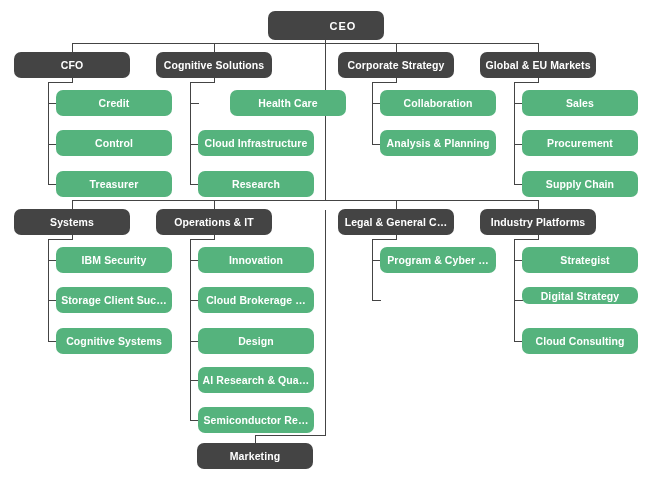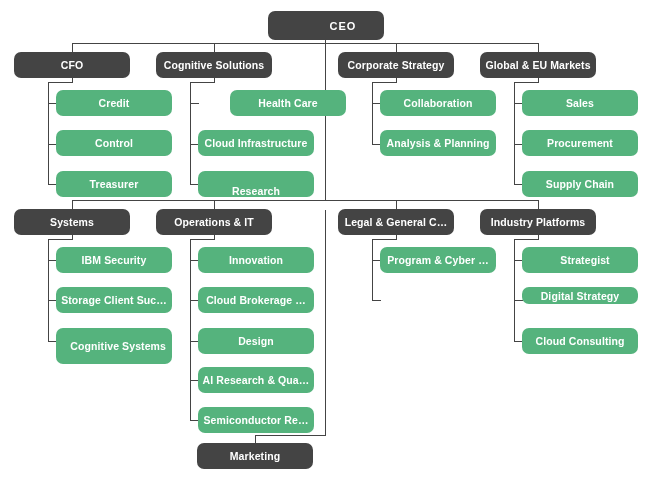--- a/index.html
+++ b/index.html
@@ -110,21 +110,21 @@
 
   <div class="node dark" style="left:156px; top:52px; width:116px; height:26px;">
     <span>Cognitive Solutions</span>
   </div>
   <div class="node green" style="left:198px; top:90px; width:116px; height:26px;margin-left:32px;">
     <span>Health Care</span>
   </div>
   <div class="node green" style="left:198px; top:130px; width:116px; height:26px;">
     <span>Cloud Infrastructure</span>
   </div>
-  <div class="node green" style="left:198px; top:171px; width:116px; height:26px;align-items:flex-end;">
+  <div class="node green" style="left:198px; top:171px; width:116px; height:26px;">
     <span>Research</span>
   </div>
 
   <div class="connector v" style="left:396px; top:78px; height:5px;"></div>
   <div class="connector h" style="left:372px; top:82px; width:25px;"></div>
   <div class="connector v" style="left:372px; top:82px; height:62px;"></div>
   <div class="connector h" style="left:372px; top:103px; width:9px;"></div>
   <div class="connector h" style="left:372px; top:144px; width:9px;"></div>
 
   <div class="node dark" style="left:338px; top:52px; width:116px; height:26px;">
@@ -166,21 +166,21 @@
 
   <div class="node green" style="left:56px; top:247px; width:116px; height:26px;">
     <span>IBM Security</span>
   </div>
   <div class="node dark" style="left:14px; top:209px; width:116px; height:26px;">
     <span>Systems</span>
   </div>
   <div class="node green" style="left:56px; top:287px; width:116px; height:26px;">
     <span>Storage Client Suc…</span>
   </div>
-  <div class="node green" style="left:56px; top:328px; width:116px; height:36px;justify-content:flex-end;">
+  <div class="node green" style="left:56px; top:328px; width:116px; height:26px;">
     <span>Cognitive Systems</span>
   </div>
 
   <div class="connector v" style="left:214px; top:235px; height:5px;"></div>
   <div class="connector h" style="left:190px; top:239px; width:25px;"></div>
   <div class="connector v" style="left:190px; top:239px; height:181px;"></div>
   <div class="connector h" style="left:190px; top:260px; width:9px;"></div>
   <div class="connector h" style="left:190px; top:300px; width:9px;"></div>
   <div class="connector h" style="left:190px; top:341px; width:9px;"></div>
   <div class="connector h" style="left:190px; top:380px; width:9px;"></div>

